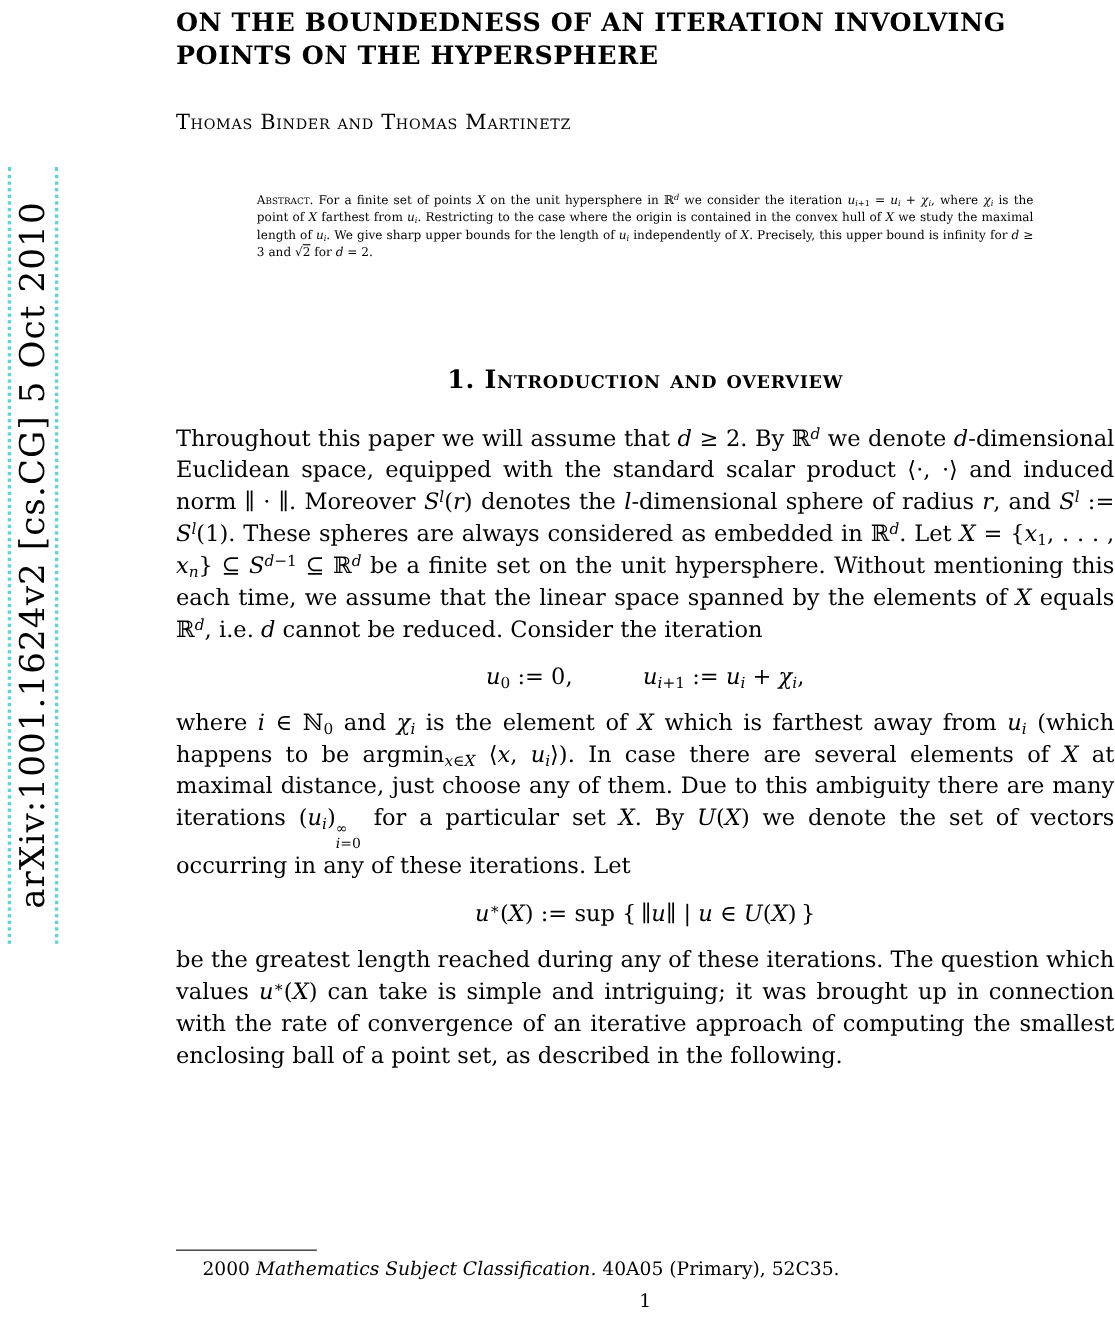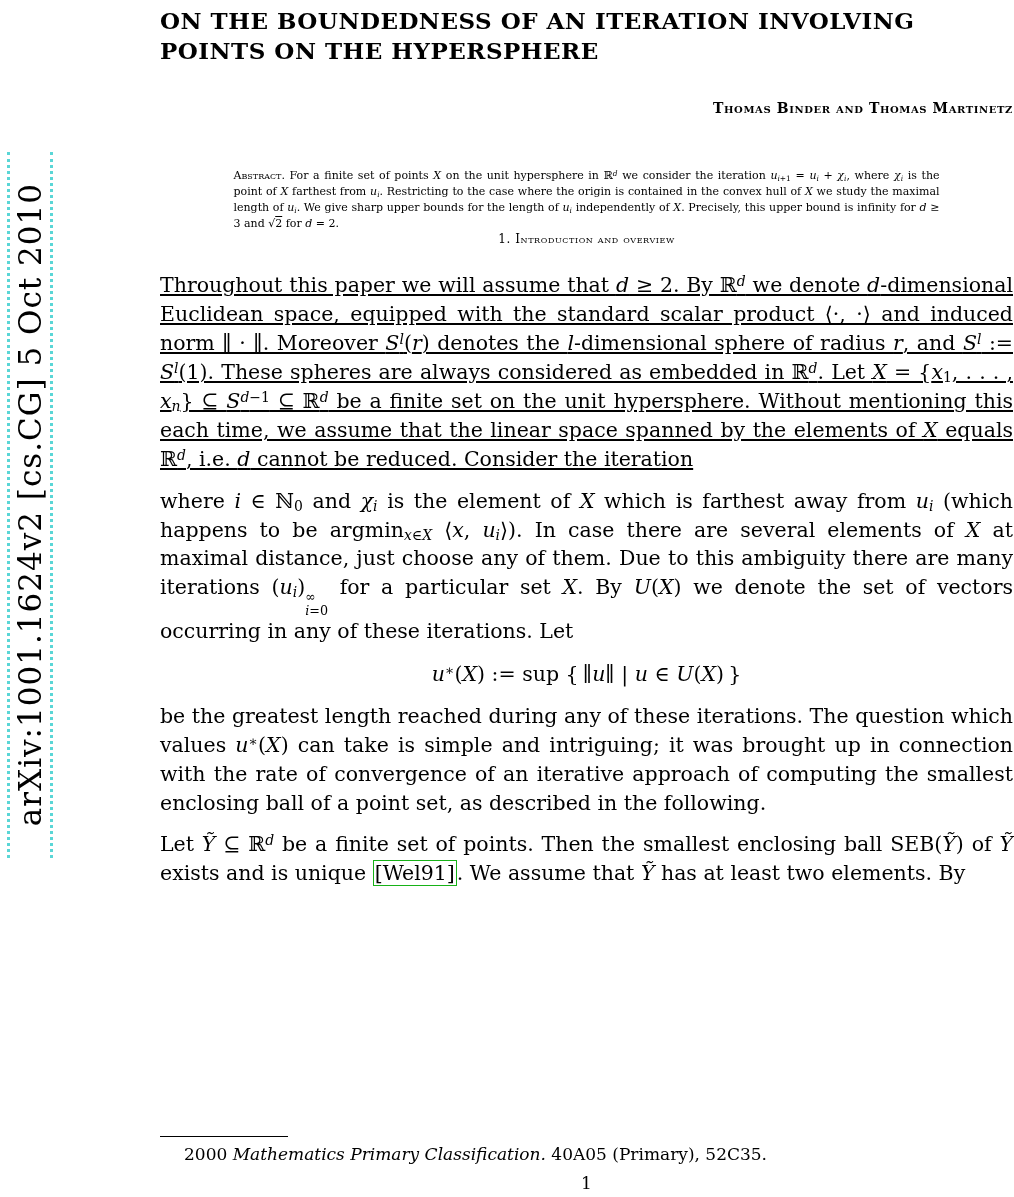--- a/index.html
+++ b/index.html
@@ -22,36 +22,36 @@
   }
 
   
   .content { position:absolute; left:160px; top:0; width:853px; }
 
   .title {
     margin-top:6px; text-align:left; font-weight:bold;
     font-size:23px; line-height:1.3; letter-spacing:0.5px;
   }
   .authors {
-    margin-top:34px; text-align:right; font-variant:small-caps;
-    font-size:14px; letter-spacing:0.6px; font-weight:bold;
+    margin-top:34px; text-align:left; font-variant:small-caps;
+    font-size:19px; letter-spacing:0.6px; font-weight:normal;
   }
   .abstract {
     margin:52px auto 0 auto; width:706px;
     font-size:11px; line-height:1.47; text-align:justify;
   }
   .sc { font-variant:small-caps; }
   .section {
-    text-align:center; font-variant:small-caps;
-    font-weight:normal; font-size:12px; letter-spacing:0.6px;
+    margin-top:94px; text-align:center; font-variant:small-caps;
+    font-weight:bold; font-size:23px; letter-spacing:0.6px;
   }
   .para {
     font-size:20.5px; line-height:1.41; text-align:justify; margin-top:13px;
   }
-  .para.p1 { margin-top:25px;text-decoration:underline; }
+  .para.p1 { margin-top:25px; }
   .equation { text-align:center; font-size:20.5px; margin:16px 0 16px 0; }
   .eqgap { display:inline-block; width:64px; }
 
   sup { font-size:0.68em; vertical-align:0.45em; line-height:0; }
   sub { font-size:0.68em; vertical-align:-0.25em; line-height:0; }
   .stack {
     display:inline-flex; flex-direction:column; align-items:flex-start;
     font-size:0.62em; line-height:1.05; vertical-align:-0.55em;
   }
   .sqrt .rad { text-decoration:overline; }
@@ -76,32 +76,32 @@
     <h1 class="title">ON THE BOUNDEDNESS OF AN ITERATION INVOLVING<br>POINTS ON THE HYPERSPHERE</h1>
 
     <div class="authors">Thomas Binder and Thomas Martinetz</div>
 
     <div class="abstract"><span class="sc">Abstract.</span> <span>For a finite set of points <i>X</i> on the unit hypersphere in ℝ<sup><i>d</i></sup> we consider the iteration <i>u</i><sub><i>i</i>+1</sub> = <i>u</i><sub><i>i</i></sub> + <i>χ</i><sub><i>i</i></sub>, where <i>χ</i><sub><i>i</i></sub> is the point of <i>X</i> farthest from <i>u</i><sub><i>i</i></sub>. Restricting to the case where the origin is contained in the convex hull of <i>X</i> we study the maximal length of <i>u</i><sub><i>i</i></sub>. We give sharp upper bounds for the length of <i>u</i><sub><i>i</i></sub> independently of <i>X</i>. Precisely, this upper bound is infinity for <i>d</i> ≥ 3 and <span class="sqrt">√<span class="rad">2</span></span> for <i>d</i> = 2.</span></div>
 
     <h2 class="section">1. Introduction and overview</h2>
 
     <p class="para p1">Throughout this paper we will assume that <i>d</i> ≥ 2. By ℝ<sup><i>d</i></sup> we denote <i>d</i>-dimensional Euclidean space, equipped with the standard scalar product ⟨·, ·⟩ and induced norm ∥ · ∥. Moreover <i>S</i><sup><i>l</i></sup>(<i>r</i>) denotes the <i>l</i>-dimensional sphere of radius <i>r</i>, and <i>S</i><sup><i>l</i></sup> := <i>S</i><sup><i>l</i></sup>(1). These spheres are always considered as embedded in ℝ<sup><i>d</i></sup>. Let <i>X</i> = {<i>x</i><sub>1</sub>, . . . , <i>x</i><sub><i>n</i></sub>} ⊆ <i>S</i><sup><i>d</i>−1</sup> ⊆ ℝ<sup><i>d</i></sup> be a finite set on the unit hypersphere. Without mentioning this each time, we assume that the linear space spanned by the elements of <i>X</i> equals ℝ<sup><i>d</i></sup>, i.e. <i>d</i> cannot be reduced. Consider the iteration</p>
 
+    <div class="equation"><i>u</i><sub>0</sub> := 0,<span class="eqgap"></span><i>u</i><sub><i>i</i>+1</sub> := <i>u</i><sub><i>i</i></sub> + <i>χ</i><sub><i>i</i></sub>,</div>
 
     <p class="para">where <i>i</i> ∈ ℕ<sub>0</sub> and <i>χ</i><sub><i>i</i></sub> is the element of <i>X</i> which is farthest away from <i>u</i><sub><i>i</i></sub> (which happens to be argmin<sub><i>x</i>∈<i>X</i></sub> ⟨<i>x</i>, <i>u</i><sub><i>i</i></sub>⟩). In case there are several elements of <i>X</i> at maximal distance, just choose any of them. Due to this ambiguity there are many iterations (<i>u</i><sub><i>i</i></sub>)<span class="stack">
           <span>∞</span>
           <span><i>i</i>=0</span>
         </span> for a particular set <i>X</i>. By <i>U</i>(<i>X</i>) we denote the set of vectors occurring in any of these iterations. Let</p>
 
     <div class="equation"><i>u</i><sup>∗</sup>(<i>X</i>) := sup { ∥<i>u</i>∥ | <i>u</i> ∈ <i>U</i>(<i>X</i>) }</div>
 
     <p class="para">be the greatest length reached during any of these iterations. The question which values <i>u</i><sup>∗</sup>(<i>X</i>) can take is simple and intriguing; it was brought up in connection with the rate of convergence of an iterative approach of computing the smallest enclosing ball of a point set, as described in the following.</p>
 
-    <p class="para">Let <i>Ỹ</i> ⊆ ℝ<sup><i>d</i></sup> be a finite set of points. Then the smallest enclosing ball SEB(<i>Ỹ</i>) of <i>Ỹ</i> exists and is unique <span class="cite" style="border-color: rgb(23, 178, 23);">[Wel91]</span>. We assume that <i>Ỹ</i> has at least two elements. By</p>
   </div>
 
   <div class="footer">
     <div class="footnote-rule"></div>
-    <p class="footnote">2000 <i>Mathematics Primary Classification.</i> 40A05 (Primary), 52C35.</p>
+    <p class="footnote">2000 <i>Mathematics Subject Classification.</i> 40A05 (Primary), 52C35.</p>
     <div class="pageno">1</div>
   </div>
 
 </div>
 
 </body></html>

